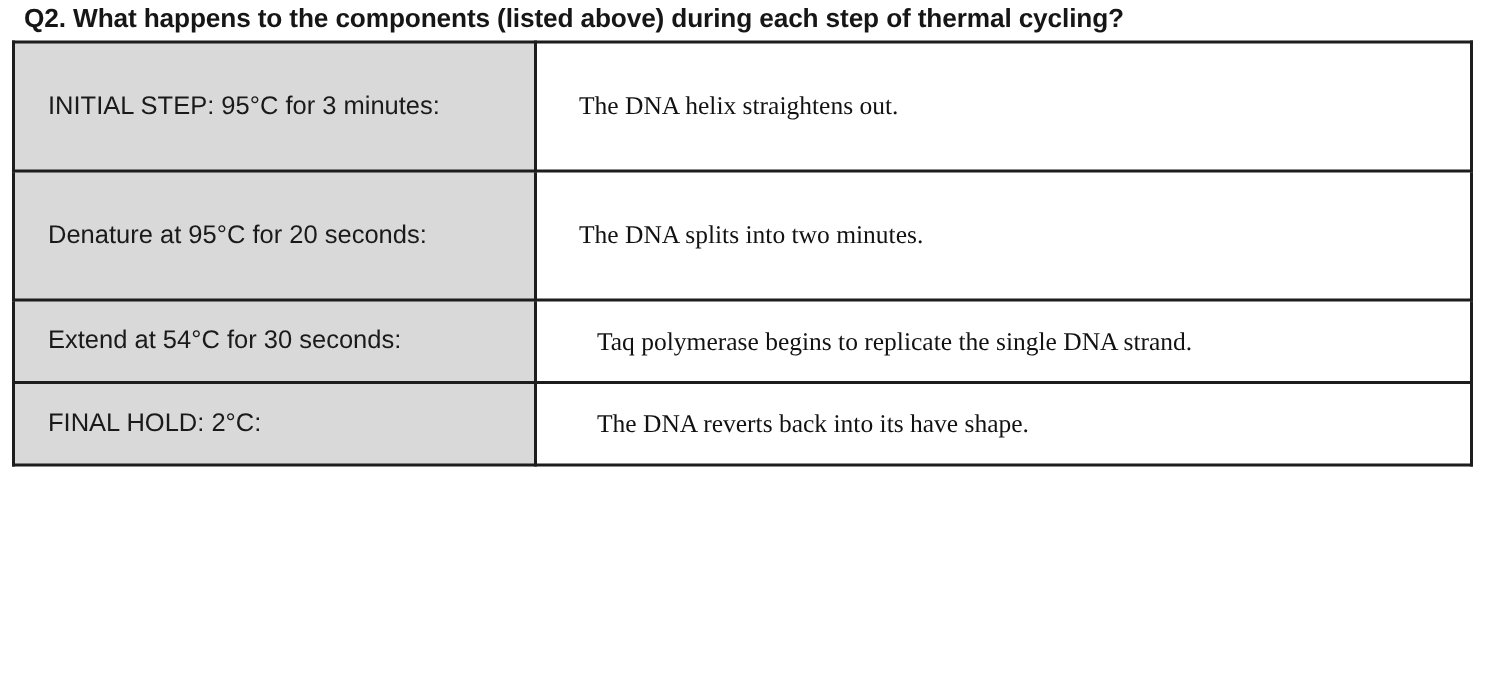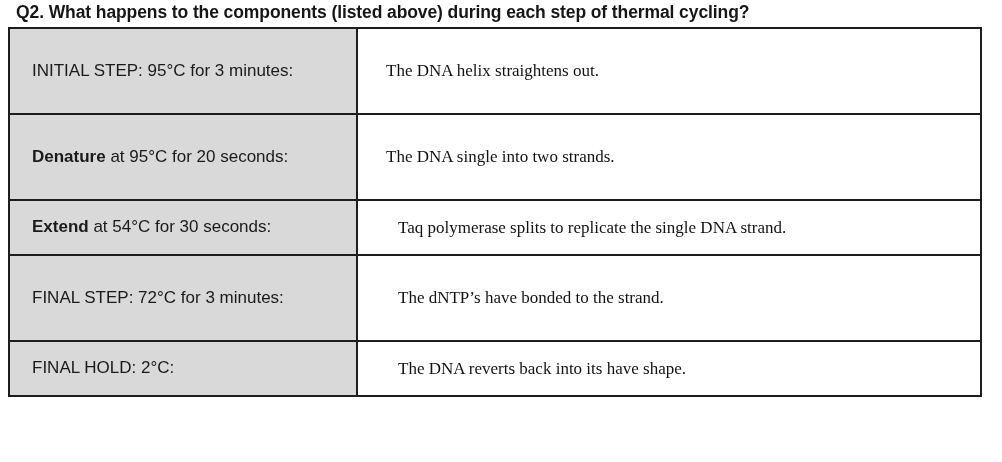--- a/index.html
+++ b/index.html
@@ -63,21 +63,21 @@
   .step-text {
     display: block;
     padding: 6px 14px 6px 22px;
     font-family: "Liberation Sans", sans-serif;
     font-size: 17px;
     line-height: 1.45;
     color: #1a1a1a;
   }
 
   .step-text b {
-    font-weight: 700;
+    font-weight: 400;
   }
 
   .desc-text {
     display: block;
     padding: 6px 20px 6px 40px;
     font-family: "Liberation Serif", serif;
     font-size: 17px;
     line-height: 1.4;
     color: #121212;
   }
@@ -110,42 +110,34 @@
         <td class="col-desc">
           <span class="desc-text tight">The DNA helix straightens out.</span>
         </td>
       </tr>
 
       <tr class="tall">
         <td class="col-step">
           <span class="step-text"><b>Denature</b><span> at 95°C for 20 seconds:</span></span>
         </td>
         <td class="col-desc">
-          <span class="desc-text tight">The DNA single into two strands.</span>
+          <span class="desc-text tight">The DNA splits into two minutes.</span>
         </td>
       </tr>
 
 
       <tr class="short">
         <td class="col-step">
           <span class="step-text"><b>Extend</b><span> at 54°C for 30 seconds:</span></span>
         </td>
         <td class="col-desc">
-          <span class="desc-text">Taq polymerase splits to replicate the single DNA strand.</span>
+          <span class="desc-text">Taq polymerase begins to replicate the single DNA strand.</span>
         </td>
       </tr>
 
-      <tr class="tall">
-        <td class="col-step">
-          <span class="step-text"><b></b><span>FINAL STEP: 72°C for 3 minutes:</span></span>
-        </td>
-        <td class="col-desc">
-          <span class="desc-text">The dNTP’s have bonded to the strand.</span>
-        </td>
-      </tr>
 
       <tr class="short">
         <td class="col-step">
           <span class="step-text"><b></b><span>FINAL HOLD: 2°C:</span></span>
         </td>
         <td class="col-desc">
           <span class="desc-text">The DNA reverts back into its have shape.</span>
         </td>
       </tr>
 

